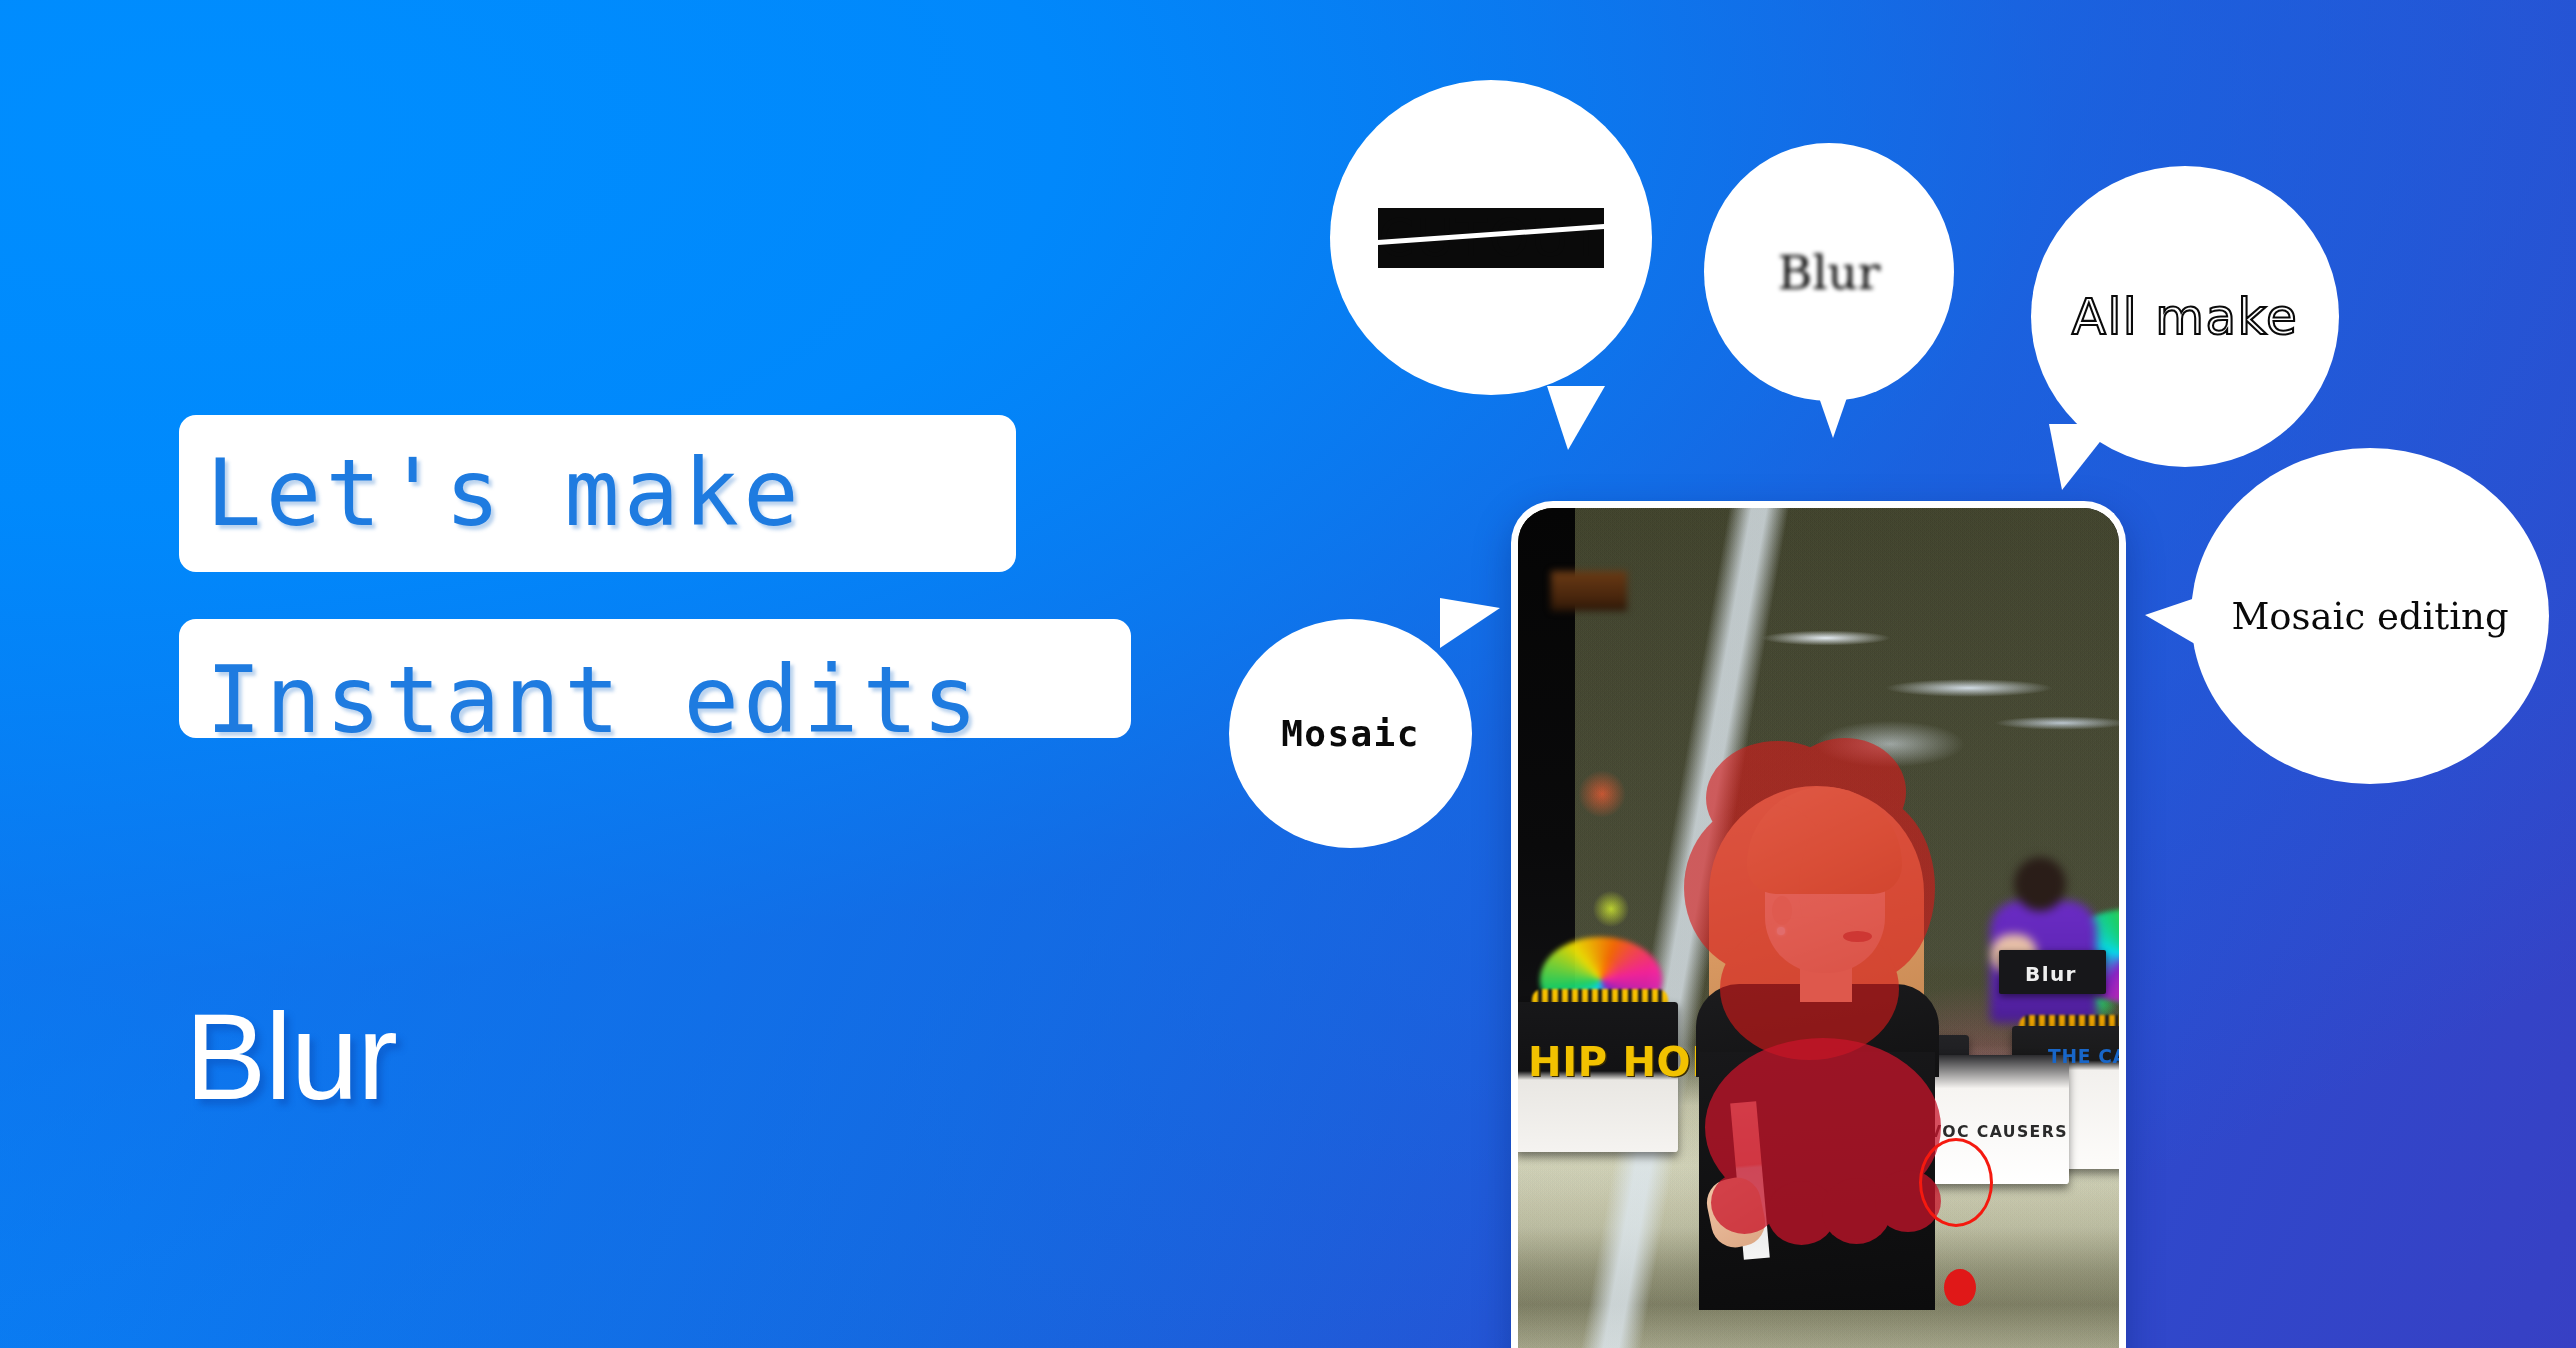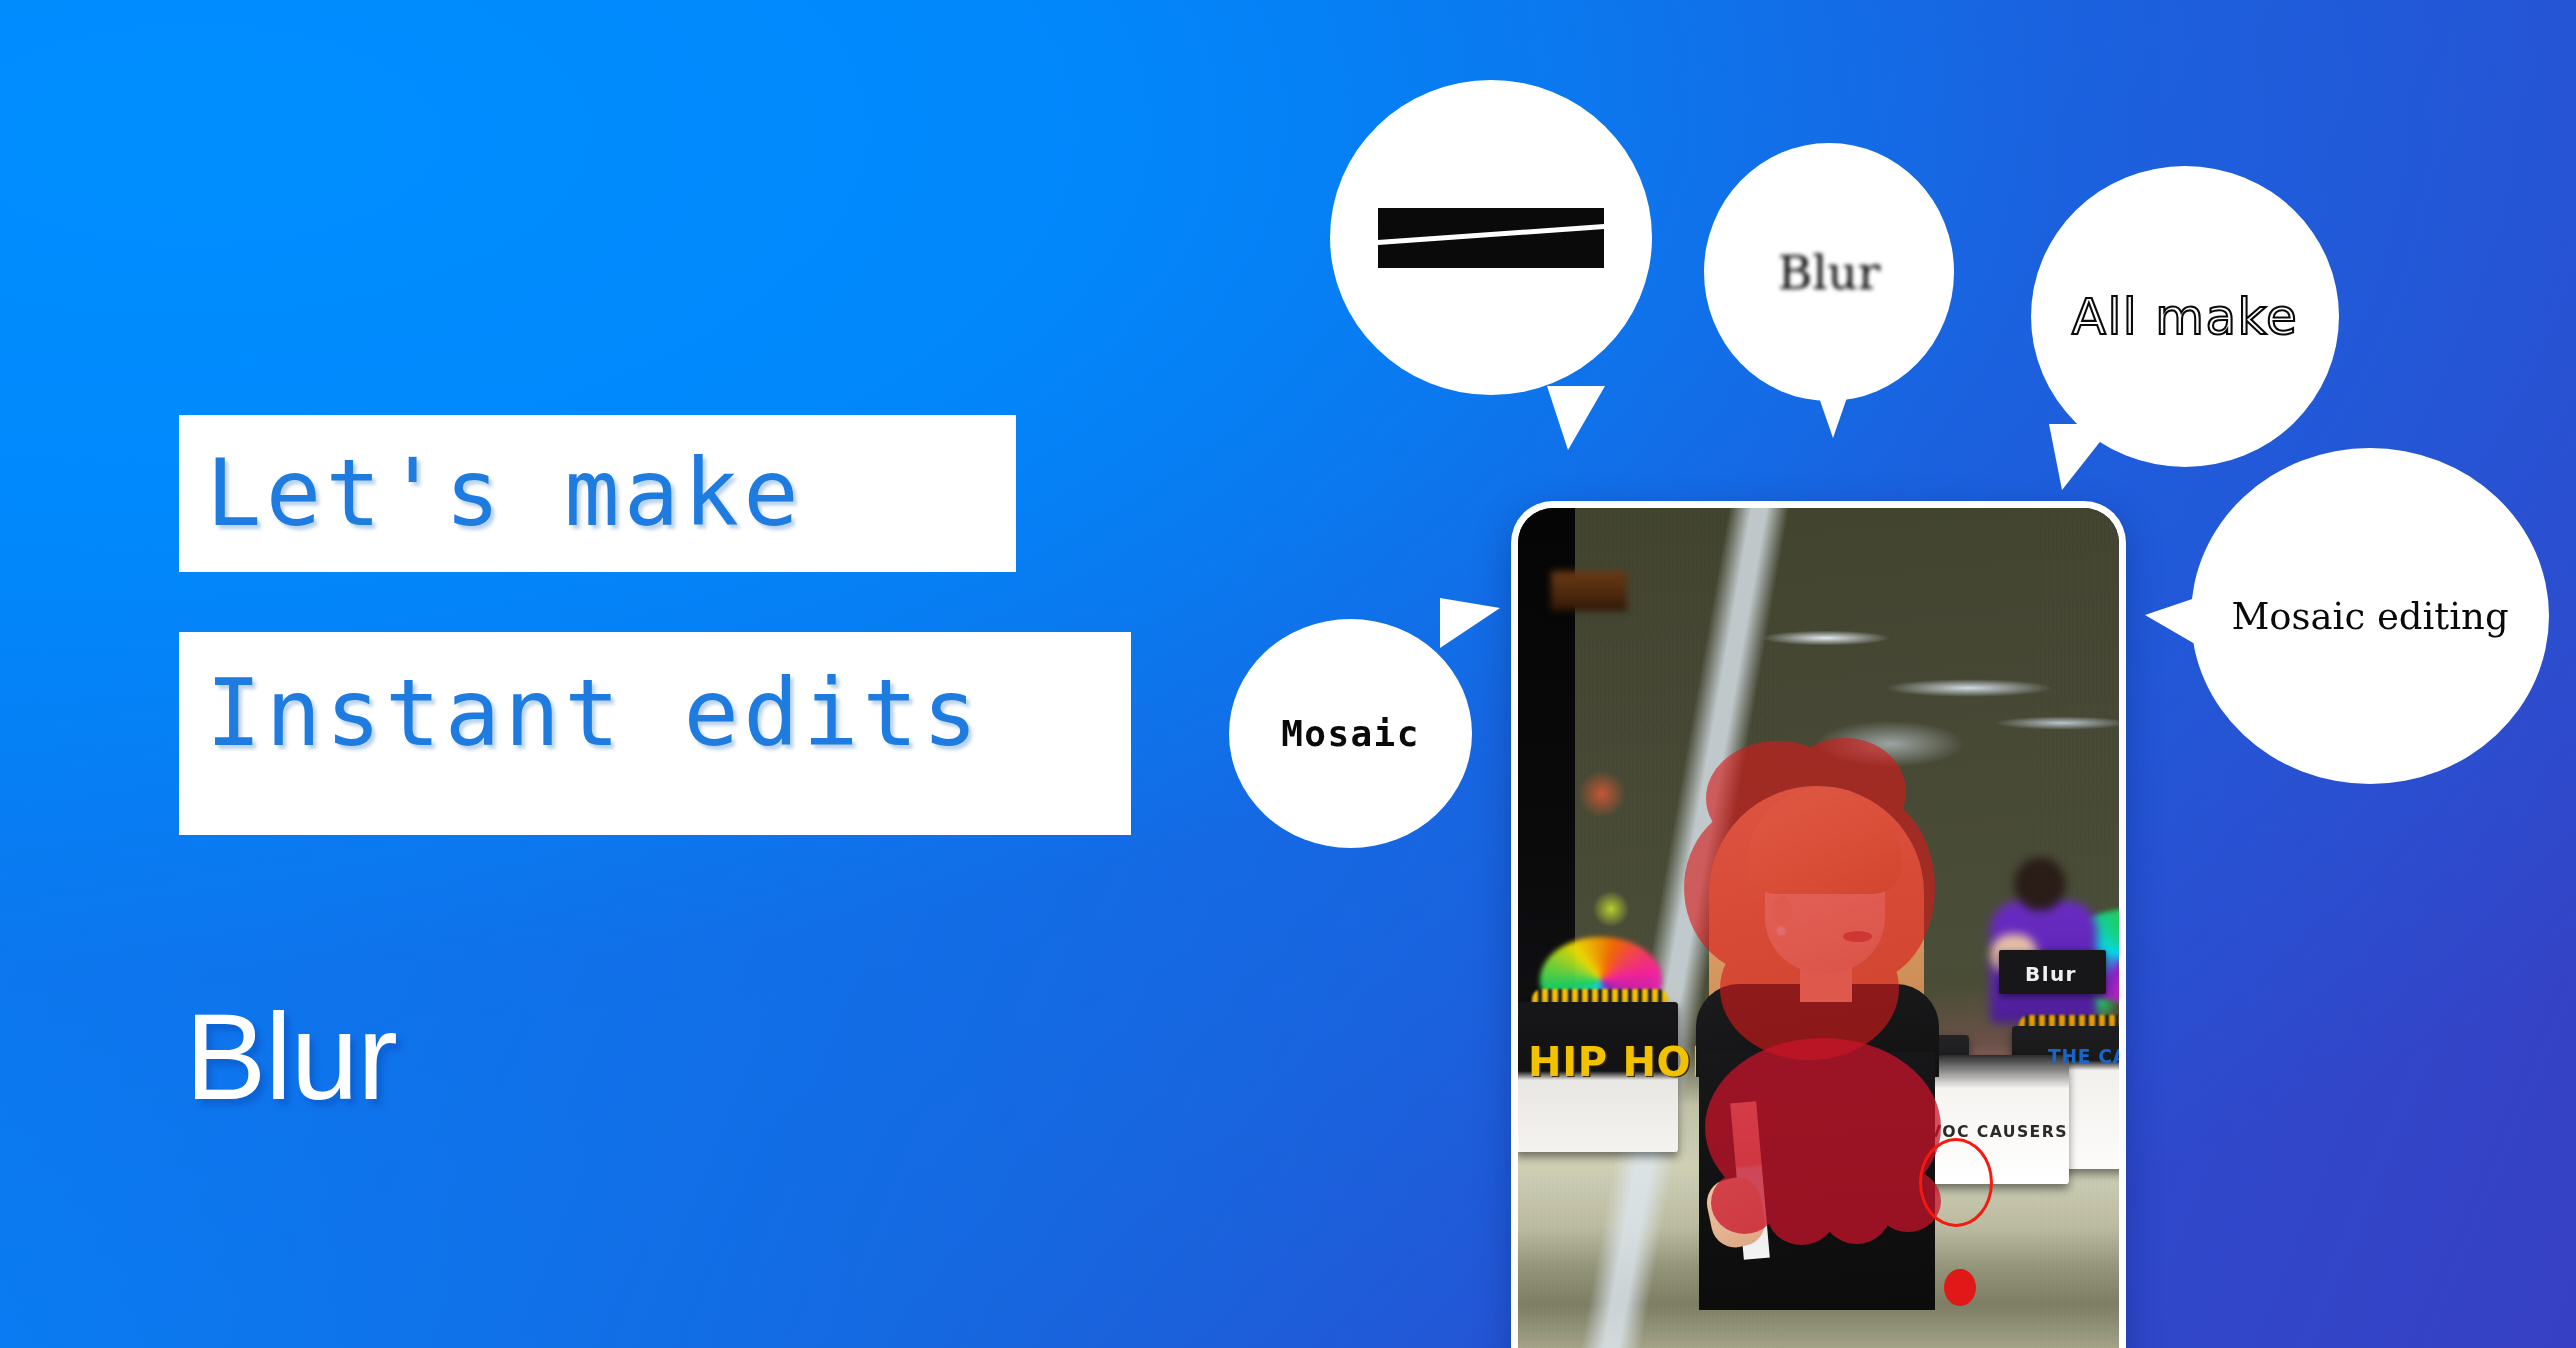--- a/index.html
+++ b/index.html
@@ -27,35 +27,36 @@
     left: 179px;
     top: 415px;
     width: 1002px;
   }
 
   .headline-box {
     background: #ffffff;
     display: block;
     padding: 0;
     position: relative;
+    border-radius: 17px;
   }
   .headline-box .headline-text {
     display: block;
     font-family: "DejaVu Sans Mono", "Liberation Mono", monospace;
     font-size: 92px;
     line-height: 1;
     font-weight: 400;
     color: #1E7BE0;
     letter-spacing: 4.3px;
     text-shadow: 3.6px 4.3px 3.6px rgba(30,110,200,0.30);
     white-space: nowrap;
   }
 
   #headline-line-1 { width: 837px; height: 157px; padding: 33px 0 0 27px; }
-  #headline-line-2 { width: 952px; height: 203px; padding: 36px 0 0 27px; margin-top: 60px; }
+  #headline-line-2 { width: 952px; height: 119px; padding: 36px 0 0 27px; margin-top: 47px; }
 
   #brand-block {
     position: absolute;
     left: 185px;
     top: 1000px;
   }
   #brand-logo {
     font-family: Liberation Sans, sans-serif;
     font-size: 122px;
     line-height: 0.95;

